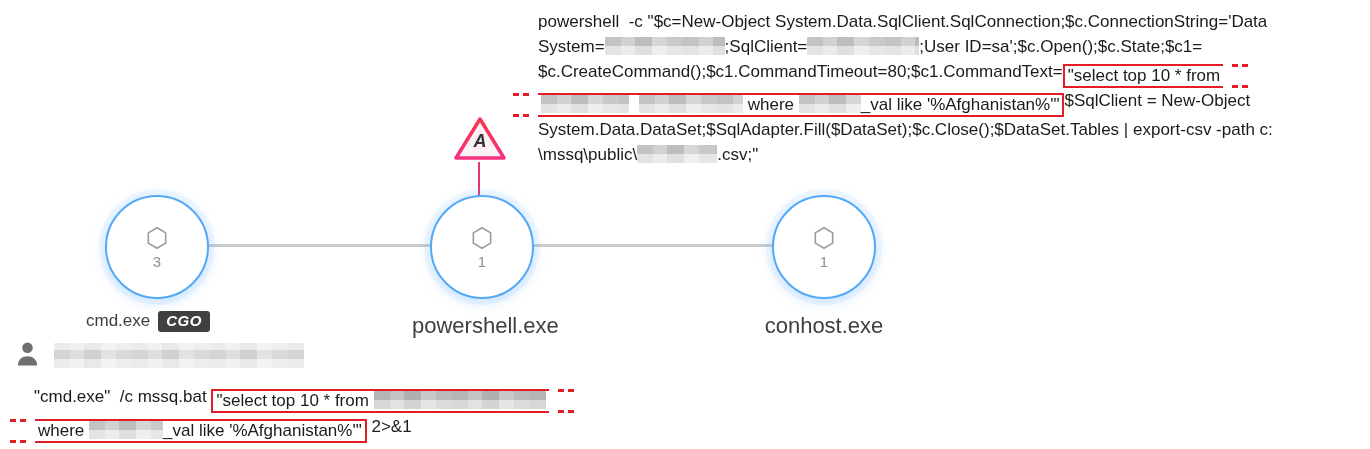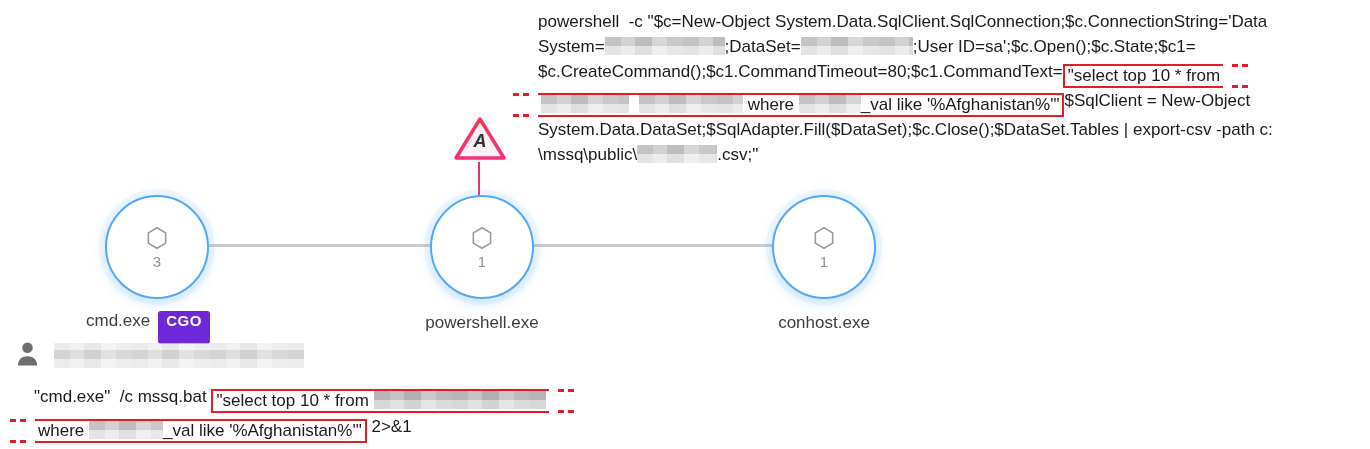--- a/index.html
+++ b/index.html
@@ -38,45 +38,45 @@
   .redact.light{opacity:.7;}
   .gap-l{margin-left:10px;}
 
   
   .edge{position:absolute;top:244px;height:3px;background:#cbcbcb;z-index:1;}
   .node{position:absolute;width:100px;height:100px;border-radius:50%;background:#fff;
         border:2px solid #54a8f8;z-index:2;display:flex;flex-direction:column;
         align-items:center;justify-content:center;
         box-shadow:0 0 0 6px rgba(90,170,248,.07), 0 3px 14px rgba(90,170,248,.30);}
   .node .count{font-size:15px;color:#8f8f8f;margin-top:3px;line-height:15px;}
-  .node-label{position:absolute;font-size:17px;color:#3e3e3e;text-align:center;}
+  .node-label{position:absolute;font-size:22px;color:#3e3e3e;text-align:center;}
   .label-row{position:absolute;display:flex;align-items:flex-start;gap:8px;font-size:17px;color:#3e3e3e;}
-  .badge{background:#6d28d9;color:#fff;font-weight:bold;font-size:15px;
-         padding:2px 8px 15px;border-radius:3px;letter-spacing:.5px;line-height:16px;}
+  .badge{background:#404040;color:#fff;font-style:italic;font-weight:bold;font-size:15px;
+         padding:2px 8px 3px;border-radius:3px;letter-spacing:.5px;line-height:16px;}
   .alert-tri{position:absolute;left:451px;top:114px;width:58px;height:50px;z-index:3;}
   .alert-tri .letter{position:absolute;left:50%;top:17px;transform:translateX(-50%);
          font-size:18px;font-style:italic;font-weight:700;color:#333;}
   .alert-stem{position:absolute;left:478px;top:162px;width:2px;height:35px;background:#e5356f;z-index:1;}
 
   
   .user-row{position:absolute;left:16px;top:340px;display:flex;align-items:flex-start;}
   .user-row .redact{height:25px;vertical-align:middle;margin-left:15px;margin-top:3px;}
   .cmd-block{position:absolute;left:24px;top:383px;font-size:17px;line-height:28px;}
   .cmd-line{white-space:pre;}
   .indent{margin-left:10px;}
   .box2-indent{margin-left:11px;}
 </style>
 </head>
 <body>
 
 <div class="canvas">
 
   <div class="ps-block">
     <div class="ps-line"><span class="t">powershell  -c "$c=New-Object System.Data.SqlClient.SqlConnection;$c.ConnectionString='Data</span></div>
-    <div class="ps-line"><span class="t">System=</span><span class="redact" style="width:120px"></span><span class="t">;DataSet=</span><span class="redact" style="width:112px"></span><span class="t">;User ID=sa';$c.Open();$c.State;$c1=</span></div>
+    <div class="ps-line"><span class="t">System=</span><span class="redact" style="width:120px"></span><span class="t">;SqlClient=</span><span class="redact" style="width:112px"></span><span class="t">;User ID=sa';$c.Open();$c.State;$c1=</span></div>
     <div class="ps-line"><span class="t">$c.CreateCommand();$c1.CommandTimeout=80;$c1.CommandText=</span><span class="hlbox open-right"><span class="t">"select top 10 * from</span></span></div>
     <div class="ps-line"><span class="hlbox open-left"><span class="redact" style="width:88px"></span><span class="redact gap-l" style="width:104px"></span><span class="t"> where </span><span class="redact" style="width:62px"></span><span class="t">_val like '%Afghanistan%'"</span></span><span class="t">$SqlClient = New-Object</span></div>
     <div class="ps-line"><span class="t">System.Data.DataSet;$SqlAdapter.Fill($DataSet);$c.Close();$DataSet.Tables | export-csv -path c:</span></div>
     <div class="ps-line"><span class="t">\mssq\public\</span><span class="redact" style="width:80px"></span><span class="t">.csv;"</span></div>
   </div>
 
   <div class="edge" style="left:157px;width:325px;"></div>
   <div class="edge" style="left:482px;width:342px;"></div>
 
   <div class="alert-stem"></div>

